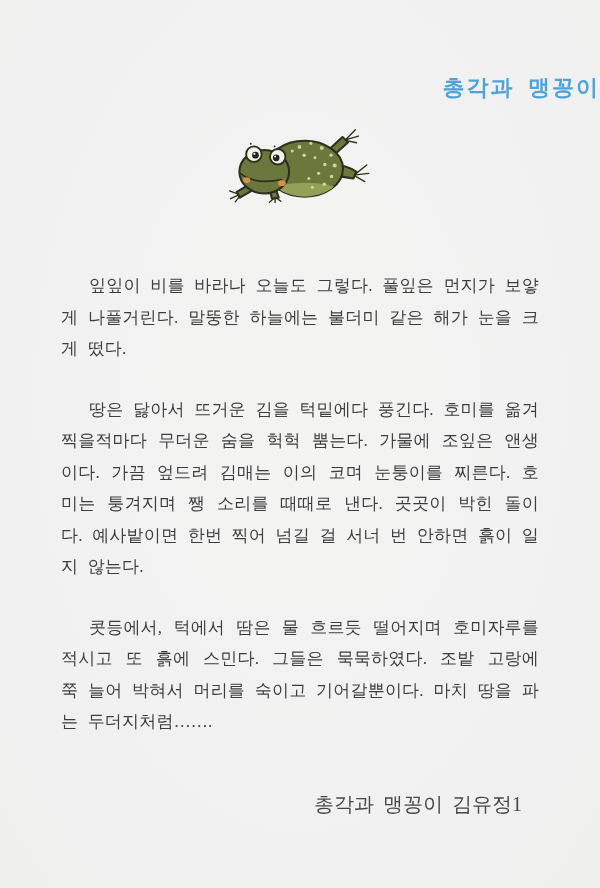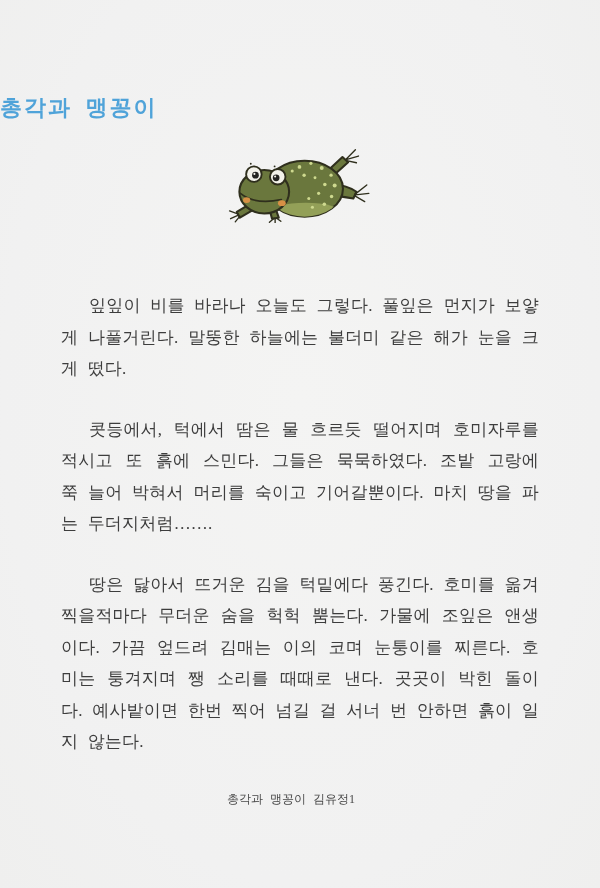--- a/index.html
+++ b/index.html
@@ -9,22 +9,22 @@
     font-family: "Liberation Serif", "DejaVu Serif", serif;
     overflow: hidden;
   }
   .page {
     position: relative;
     width: 600px; height: 888px;
     background: radial-gradient(ellipse at 50% 45%, #f4f4f3 0%, #f1f1f1 70%, #efefee 100%);
   }
   .title {
     margin: 0;
-    padding-top: 95px;
-    text-align: left;
+    padding-top: 75px;
+    text-align: right;
     font-size: 22px;
     line-height: 26px;
     font-weight: 700;
     letter-spacing: 2px;
     word-spacing: 6px;
     color: #4fa3d9;
   }
   .frog {
     display: block;
     margin: 24px auto 0;
@@ -41,23 +41,23 @@
     text-align: justify;
     word-spacing: 5px;
     letter-spacing: 0.2px;
     color: #3d3d3d;
   }
   .footer {
     position: absolute;
     top: 791px; left: 60px;
     width: 478px;
     display: flex;
-    justify-content: center;
+    justify-content: flex-end;
     align-items: baseline;
-    font-size: 12px;
+    font-size: 20px;
     word-spacing: 4px;
     color: #474747;
   }
   .footer .pagenum { padding-right: 16px; }
 
   
   .fg-body   { fill: #6a773d; stroke: #2f2f1d; stroke-width: 4; stroke-linejoin: round; }
   .fg-belly  { fill: #93a058; }
   .fg-spot   { fill: #ced98f; }
   .fg-line   { fill: none; stroke: #2f2f1d; stroke-width: 3.2; stroke-linecap: round; stroke-linejoin: round; }
@@ -128,22 +128,22 @@
     <circle class="fg-pupil" cx="93" cy="63" r="6.5"></circle>
     <circle class="fg-glint" cx="51" cy="55.5" r="2"></circle>
     <circle class="fg-glint" cx="91" cy="60.5" r="2"></circle>
 
     <circle class="fg-speck" cx="44" cy="36" r="1.8"></circle>
     <circle class="fg-speck" cx="90" cy="41" r="1.8"></circle>
   </svg>
 
   <div class="content">
     <p>잎잎이 비를 바라나 오늘도 그렇다. 풀잎은 먼지가 보얗게 나풀거린다. 말뚱한 하늘에는 불더미 같은 해가 눈을 크게 떴다.</p>
+    <p>땅은 닳아서 뜨거운 김을 턱밑에다 풍긴다. 호미를 옮겨 찍을적마다 무더운 숨을 헉헉 뿜는다. 가물에 조잎은 앤생이다. 가끔 엎드려 김매는 이의 코며 눈퉁이를 찌른다. 호미는 퉁겨지며 쨍 소리를 때때로 낸다. 곳곳이 박힌 돌이다. 예사밭이면 한번 찍어 넘길 걸 서너 번 안하면 흙이 일지 않는다.</p>
     <p>콧등에서, 턱에서 땀은 물 흐르듯 떨어지며 호미자루를 적시고 또 흙에 스민다. 그들은 묵묵하였다. 조밭 고랑에 쭉 늘어 박혀서 머리를 숙이고 기어갈뿐이다. 마치 땅을 파는 두더지처럼…….</p>
-    <p>땅은 닳아서 뜨거운 김을 턱밑에다 풍긴다. 호미를 옮겨 찍을적마다 무더운 숨을 헉헉 뿜는다. 가물에 조잎은 앤생이다. 가끔 엎드려 김매는 이의 코며 눈퉁이를 찌른다. 호미는 퉁겨지며 쨍 소리를 때때로 낸다. 곳곳이 박힌 돌이다. 예사밭이면 한번 찍어 넘길 걸 서너 번 안하면 흙이 일지 않는다.</p>
   </div>
 
   <div class="footer">
     <span>총각과 맹꽁이 김유정</span>
     <span class="pagenum">1</span>
   </div>
 
 </div>
 
 </body></html>

